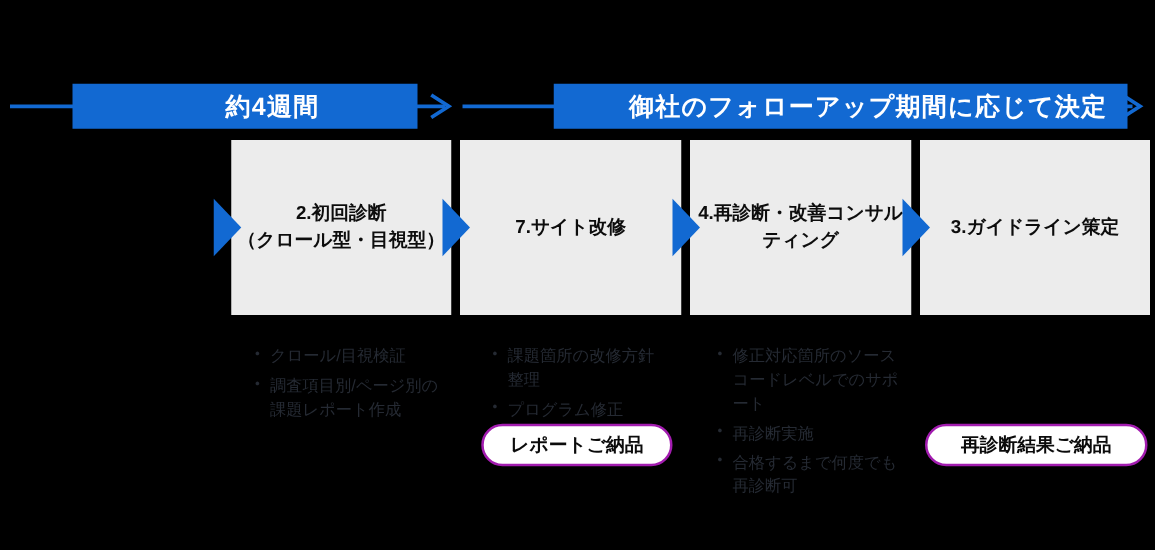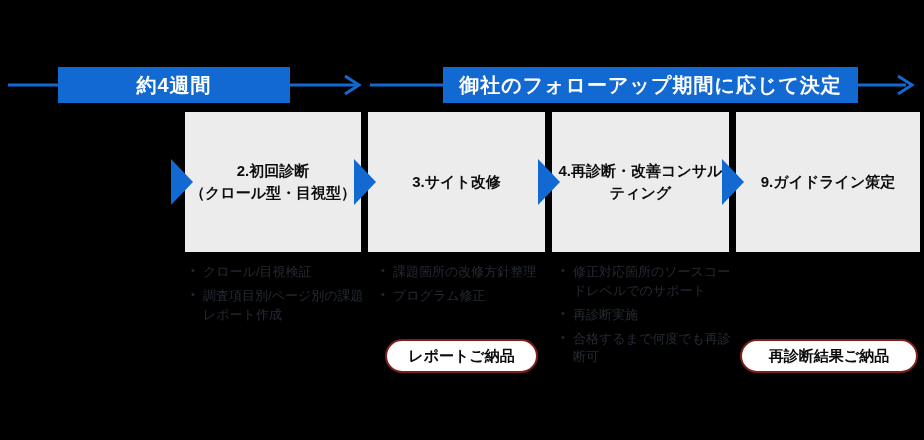--- a/index.html
+++ b/index.html
@@ -20,20 +20,21 @@
     overflow:hidden;
   }
   
   .timeline-svg{position:absolute;left:0;top:60px;}
   .phase-badge{
     position:absolute;top:67px;height:36px;
     background:var(--accent-blue);
     color:#ffffff;font-weight:bold;
     display:flex;align-items:center;justify-content:center;
     letter-spacing:1px;
+    padding-left:44px;
   }
   .phase-badge.p1{left:58px;width:232px;font-size:20px;}
   .phase-badge.p2{left:443px;width:415px;font-size:20px;}
   
   .step-box{
     position:absolute;top:112px;height:140px;
     background:var(--box-bg);
     display:flex;align-items:center;justify-content:center;
     text-align:center;
   }
@@ -47,35 +48,35 @@
     width:0;height:0;
     border-top:23px solid transparent;
     border-bottom:23px solid transparent;
     border-left:22px solid var(--accent-blue);
   }
   
   .details{
     position:absolute;top:263px;
   }
   .bullets{
-    list-style:none;margin:0;padding:0;
+    list-style:none;margin:13px;padding:0;
     font-size:13px;color:var(--muted-text);
   }
   .bullets li{
     position:relative;padding-left:13px;
     margin-bottom:5px;line-height:1.45;
   }
   .bullets li::before{
     content:"\2022";
     position:absolute;left:1px;top:0;
     font-size:11px;color:var(--muted-text);
   }
   .deliverable-badge{
     position:absolute;top:339px;height:34px;
-    background:#ffffff;border:2px solid #7f1d1d;
+    background:#ffffff;border:2px solid #a21caf;
     border-radius:19px;box-sizing:border-box;
     display:flex;align-items:center;justify-content:center;
     font-size:15px;font-weight:bold;color:#0b0b0b;
   }
 </style>
 </head>
 <body>
 
 <div class="stage">
 
@@ -91,28 +92,28 @@
   </svg>
 
   <div class="phase-badge p1">約4週間</div>
   <div class="phase-badge p2">御社のフォローアップ期間に応じて決定</div>
 
   <div class="step-box" style="left:185px;width:176px;">
     <div class="step-title">2.初回診断
 （クロール型・目視型）</div>
   </div>
   <div class="step-box" style="left:368px;width:177px;">
-    <div class="step-title">3.サイト改修</div>
+    <div class="step-title">7.サイト改修</div>
   </div>
   <div class="step-box" style="left:552px;width:177px;">
     <div class="step-title">4.再診断・改善コンサル
 ティング</div>
   </div>
   <div class="step-box" style="left:736px;width:184px;">
-    <div class="step-title">9.ガイドライン策定</div>
+    <div class="step-title">3.ガイドライン策定</div>
   </div>
 
   <div class="flow-arrow" style="left:171px;"></div>
   <div class="flow-arrow" style="left:354px;"></div>
   <div class="flow-arrow" style="left:538px;"></div>
   <div class="flow-arrow" style="left:722px;"></div>
 
   <div class="details" style="left:190px;width:178px;">
     <ul class="bullets">
       <li>クロール/目視検証</li>

